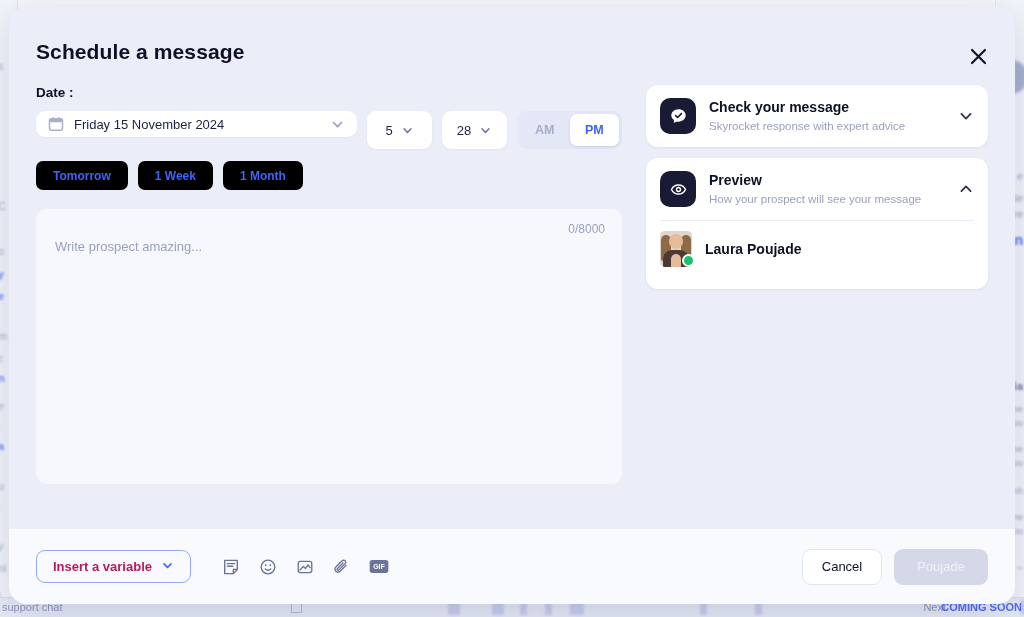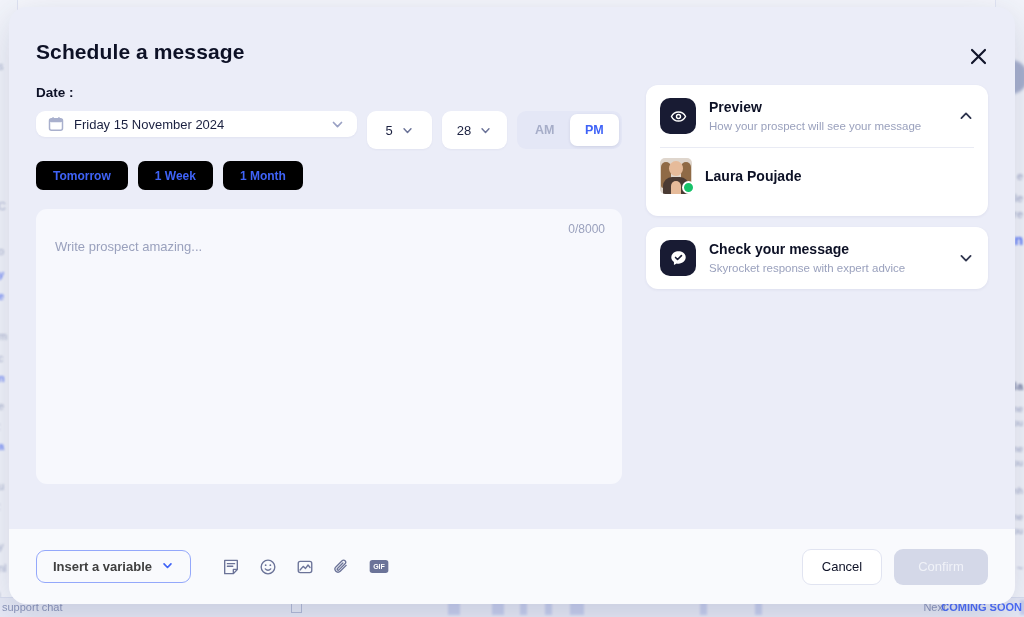--- a/index.html
+++ b/index.html
@@ -370,21 +370,21 @@
     align-items: center;
     padding: 0 27px;
     box-sizing: border-box;
   }
   .insert-var {
     height: 33px;
     padding: 0 16px;
     border: 1.5px solid #94a8fb;
     border-radius: 9px;
     background: transparent;
-    color: #404040;
+    color: #be185d;
     font-size: 13px;
     font-weight: bold;
     display: flex;
     align-items: center;
     gap: 9px;
     cursor: pointer;
     font-family: "Liberation Sans", sans-serif;
   }
   .tool-icons {
     display: flex;
@@ -553,20 +553,40 @@
         <div class="editor-placeholder">Write prospect amazing...</div>
       </div>
     </div>
 
     <div class="col-right">
 
       <div class="card">
         <div class="card-head">
           <div class="card-icon">
             <svg width="19" height="19" viewBox="0 0 20 20">
+              <path d="M10 2.3c-4.2 0-7.6 2.9-7.6 6.5 0 2 1.1 3.8 2.8 5v3.1l2.9-1.7c.6.1 1.2.2 1.9.2 4.2 0 7.6-2.9 7.6-6.6S14.2 2.3 10 2.3z" fill="#ffffff"></path>
+              <path d="M6.9 8.9 L9 11 L13.1 6.9" stroke="#181b33" stroke-width="1.7" fill="none" stroke-linecap="round" stroke-linejoin="round"></path>
+            </svg>
+          </div>
+          <div class="card-text">
+            <div class="card-title">Check your message</div>
+            <div class="card-sub">Skyrocket response with expert advice</div>
+          </div>
+          <span class="card-chev">
+            <svg width="16" height="16" viewBox="0 0 15 15">
+              <path d="M3.2 5.6 L7.5 9.9 L11.8 5.6" stroke="#30364f" stroke-width="1.7" fill="none" stroke-linecap="round" stroke-linejoin="round"></path>
+            </svg>
+          </span>
+        </div>
+      </div>
+
+      <div class="card">
+        <div class="card-head">
+          <div class="card-icon">
+            <svg width="19" height="19" viewBox="0 0 20 20">
               <path d="M10 5.2c-3.6 0-6.4 2.7-7.4 4.8 1 2.1 3.8 4.8 7.4 4.8s6.4-2.7 7.4-4.8c-1-2.1-3.8-4.8-7.4-4.8z" fill="none" stroke="#ffffff" stroke-width="1.5"></path>
               <circle cx="10" cy="10" r="2.1" fill="none" stroke="#ffffff" stroke-width="1.5"></circle>
             </svg>
           </div>
           <div class="card-text">
             <div class="card-title">Preview</div>
             <div class="card-sub">How your prospect will see your message</div>
           </div>
           <span class="card-chev">
             <svg width="16" height="16" viewBox="0 0 15 15">
@@ -580,40 +600,20 @@
             <div class="avatar">
               <div class="hair-l"></div>
               <div class="hair-r"></div>
               <div class="face"></div>
               <div class="body"></div>
               <div class="chest"></div>
             </div>
             <div class="status-dot"></div>
           </div>
           <div class="preview-name">Laura Poujade</div>
-        </div>
-      </div>
-
-      <div class="card">
-        <div class="card-head">
-          <div class="card-icon">
-            <svg width="19" height="19" viewBox="0 0 20 20">
-              <path d="M10 2.3c-4.2 0-7.6 2.9-7.6 6.5 0 2 1.1 3.8 2.8 5v3.1l2.9-1.7c.6.1 1.2.2 1.9.2 4.2 0 7.6-2.9 7.6-6.6S14.2 2.3 10 2.3z" fill="#ffffff"></path>
-              <path d="M6.9 8.9 L9 11 L13.1 6.9" stroke="#181b33" stroke-width="1.7" fill="none" stroke-linecap="round" stroke-linejoin="round"></path>
-            </svg>
-          </div>
-          <div class="card-text">
-            <div class="card-title">Check your message</div>
-            <div class="card-sub">Skyrocket response with expert advice</div>
-          </div>
-          <span class="card-chev">
-            <svg width="16" height="16" viewBox="0 0 15 15">
-              <path d="M3.2 5.6 L7.5 9.9 L11.8 5.6" stroke="#30364f" stroke-width="1.7" fill="none" stroke-linecap="round" stroke-linejoin="round"></path>
-            </svg>
-          </span>
         </div>
       </div>
 
     </div>
   </div>
 
   <div class="modal-foot">
     <button class="insert-var">
       <span>Insert a variable</span>
       <span>
@@ -654,16 +654,16 @@
         <svg width="20" height="15" viewBox="0 0 24 17">
           <rect x="0.8" y="0.8" width="22.4" height="15.4" rx="3.2" fill="#6b7398"></rect>
           <text x="12" y="12" font-family="Liberation Sans, sans-serif" font-size="8.4" font-weight="bold" fill="#ffffff" text-anchor="middle">GIF</text>
         </svg>
       </span>
     </div>
 
     <div class="foot-spacer"></div>
 
     <button class="btn btn-cancel">Cancel</button>
-    <button class="btn btn-confirm">Confirm</button>
+    <button class="btn btn-confirm">Poujade</button>
   </div>
 
 </div>
 
 </body></html>

